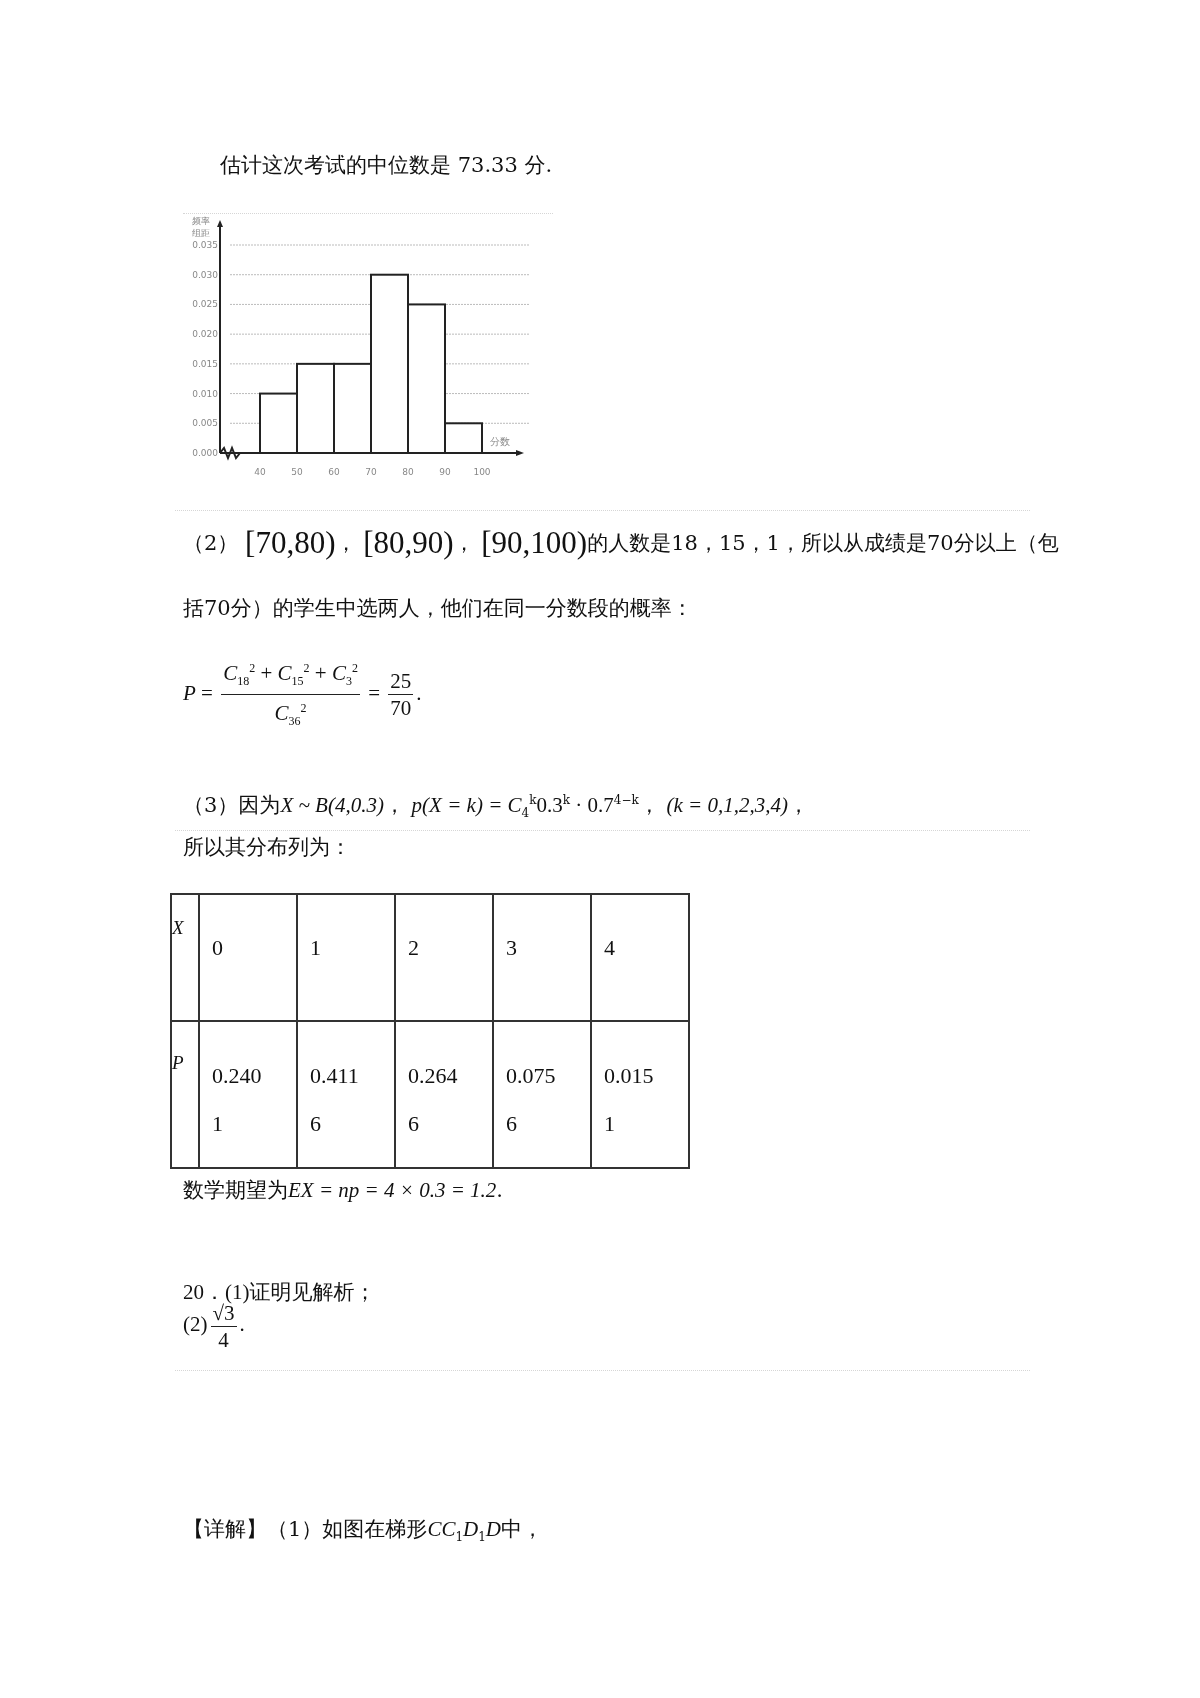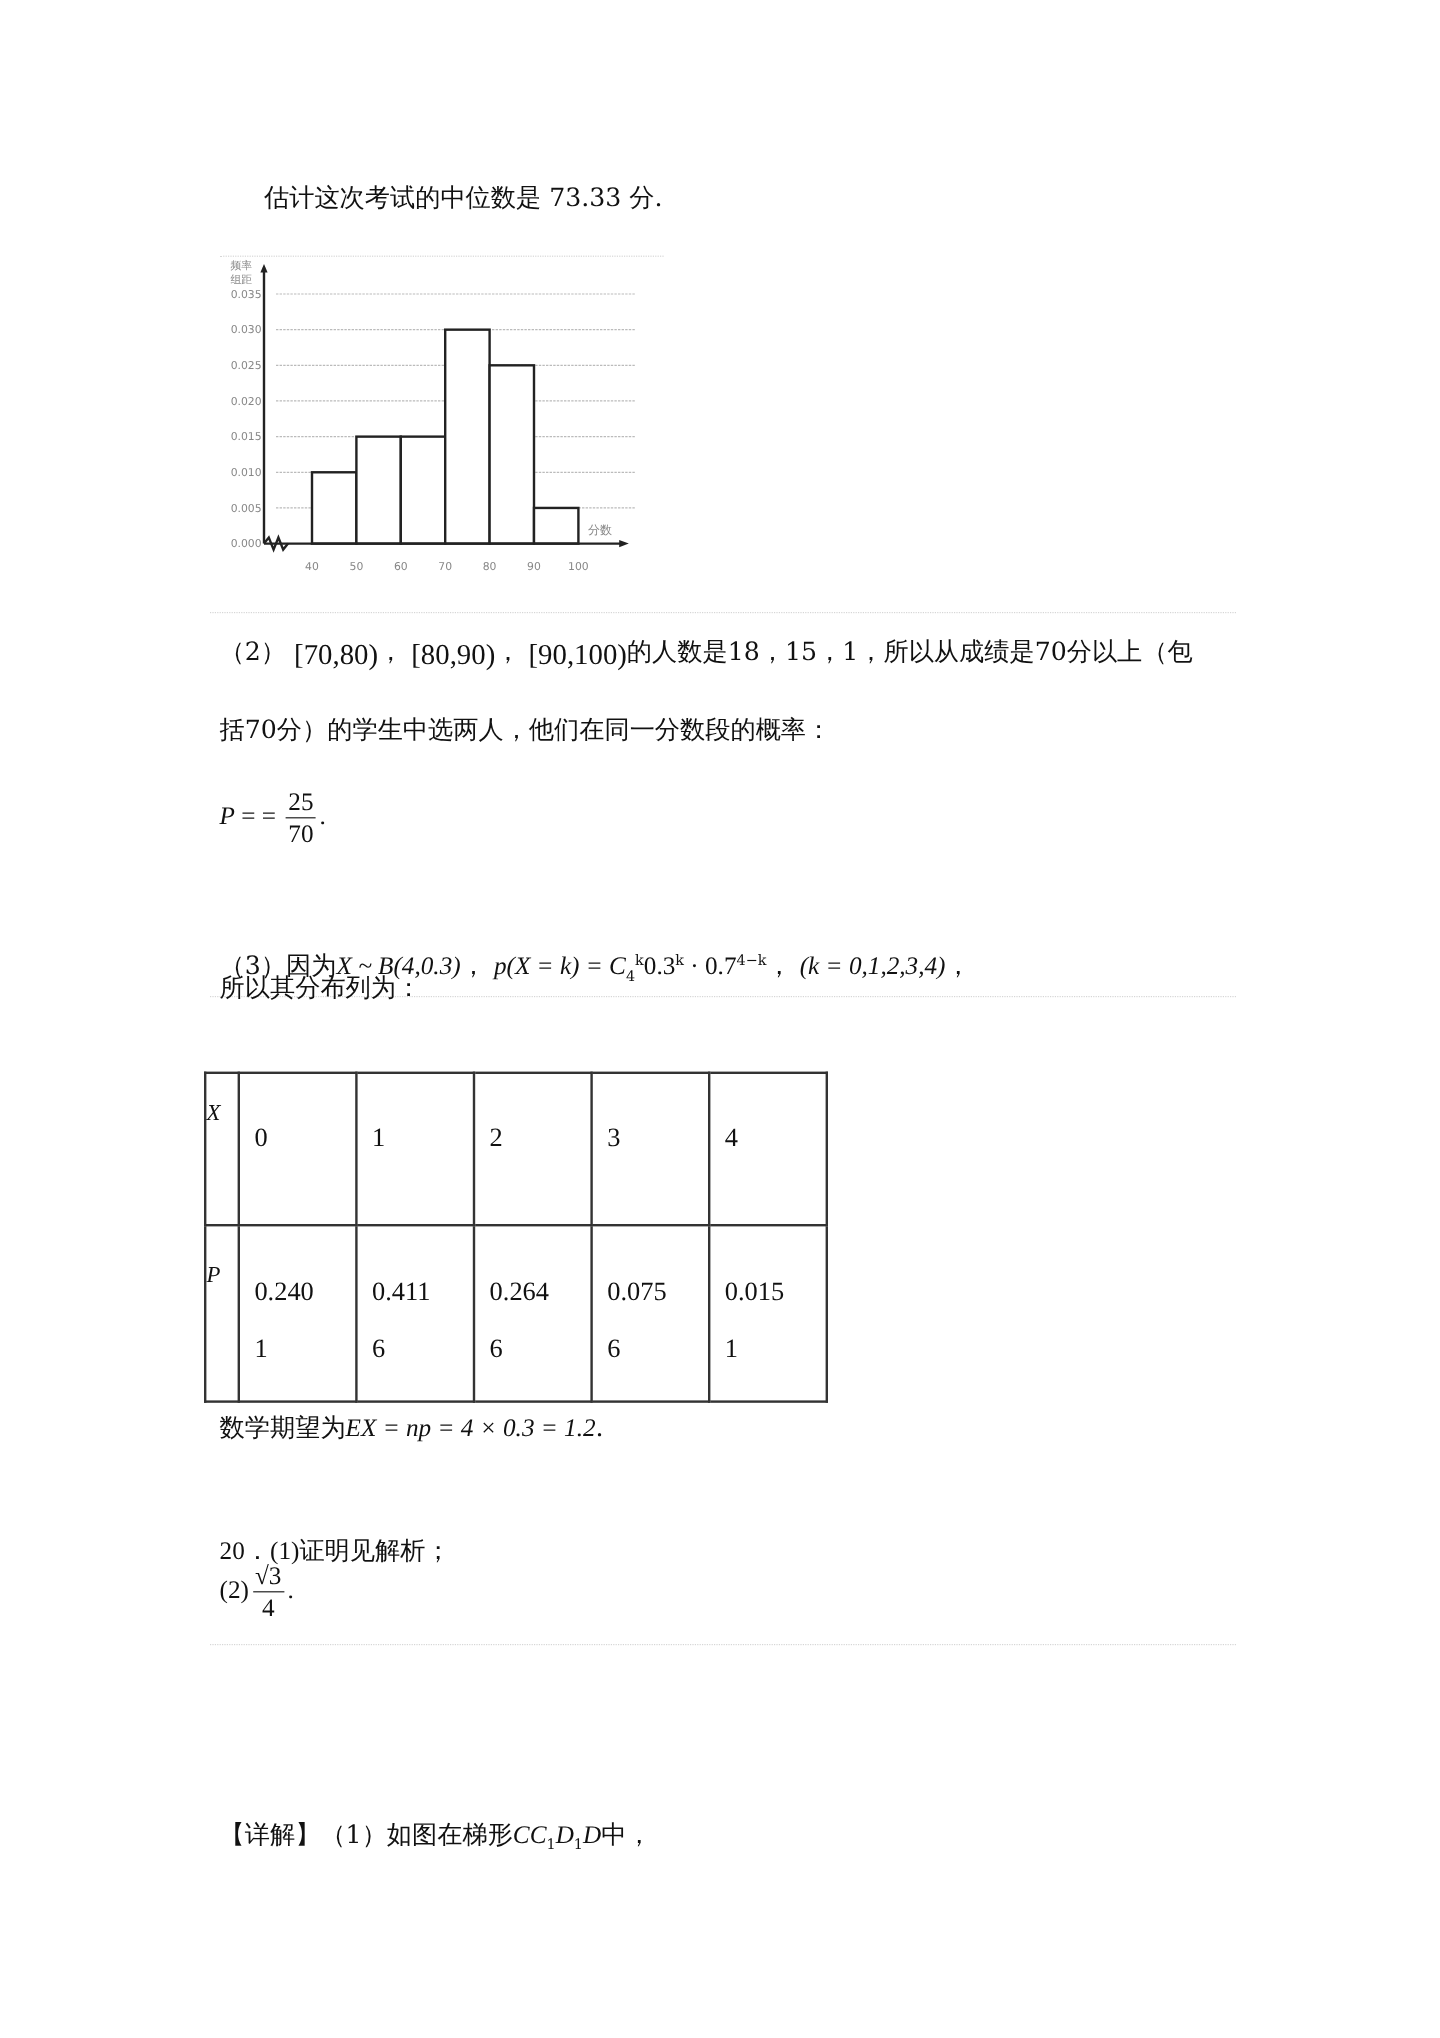--- a/index.html
+++ b/index.html
@@ -7,21 +7,21 @@
          font-family: "DejaVu Serif", "Liberation Serif", serif; color: #111; }
   .abs { position: absolute; }
   .line { position: absolute; left: 183px; font-size: 21px; line-height: 30px; white-space: nowrap; }
   .lat { font-family: "Liberation Serif", serif; }
   .it { font-style: italic; font-family: "Liberation Serif", serif; }
   .dots { position: absolute; height: 0; border-top: 1px dotted #d6d6d6; }
   .frac { display: inline-block; vertical-align: middle; text-align: center; margin: 0 3px; }
   .frac .num { display: block; border-bottom: 1px solid #222; padding: 0 2px; }
   .frac .den { display: block; padding: 0 2px; }
   sup, sub { font-size: 12px; }
-  .big { font-size: 24px; font-family: "Liberation Serif", serif; vertical-align: -3px; }
+  .big { font-size: 31px; font-family: "Liberation Serif", serif; vertical-align: -3px; }
   table.dist { position: absolute; left: 170px; top: 893px; border-collapse: collapse; }
   table.dist td { border: 2px solid #333; vertical-align: top; font-family: "Liberation Serif", serif;
                   font-size: 22px; padding: 0; }
   table.dist td.hd { width: 26px; font-style: italic; font-size: 19px; position: relative; border-right: 2px solid #333; }
   table.dist td.v { width: 84px; padding-left: 12px; }
   table.dist tr.r1 td { height: 125px; }
   table.dist tr.r2 td { height: 145px; }
   .cellx { margin-top: 40px; }
   .cellp { margin-top: 30px; line-height: 48px; }
   #chart text { font-family: "DejaVu Sans", sans-serif; fill: #888; }
@@ -88,33 +88,42 @@
 <div class="line" style="top:528px;">
   <span>（2）</span>
   <span class="lat big">[70,80)</span><span>，</span>
   <span class="lat big">[80,90)</span><span>，</span>
   <span class="lat big">[90,100)</span><span>的人数是18，15，1，所以从成绩是70分以上（包</span>
 </div>
 <div class="line" style="top:593px;">括70分）的学生中选两人，他们在同一分数段的概率：</div>
 
 <div class="line lat" style="top:655px; line-height:26px;">
   <span class="it">P</span> =
-   =
+  <span class="frac">
+    <span class="num">
+      <span class="it">C</span><sub>18</sub><sup>2</sup>
+      + <span class="it">C</span><sub>15</sub><sup>2</sup>
+      + <span class="it">C</span><sub>3</sub><sup>2</sup>
+    </span>
+    <span class="den">
+      <span class="it">C</span><sub>36</sub><sup>2</sup>
+    </span>
+  </span> =
   <span class="frac">
     <span class="num">25</span>
     <span class="den">70</span>
   </span>.
 </div>
 
 <div class="line" style="top:785px;">
   <span>（3）因为</span><span class="it">X ~ B(4,0.3)</span>，
   <span class="it">p(X = k) = C</span><sub>4</sub><sup>k</sup><span class="lat">0.3</span><sup>k</sup><span class="lat"> · 0.7</span><sup>4−k</sup>，
   <span class="it">(k = 0,1,2,3,4)</span>，
 </div>
-<div class="line" style="top:808px;font-family:Liberation Serif, serif;">所以其分布列为：</div>
+<div class="line" style="top:832px;font-family:Liberation Serif, serif;">所以其分布列为：</div>
 
 <table class="dist">
   <tbody>
       <tr class="r1">
     <td class="hd">
           <div style="margin-top:22px;">X</div>
         </td>
     <td class="v">
           <div class="cellx">0</div>
         </td>

